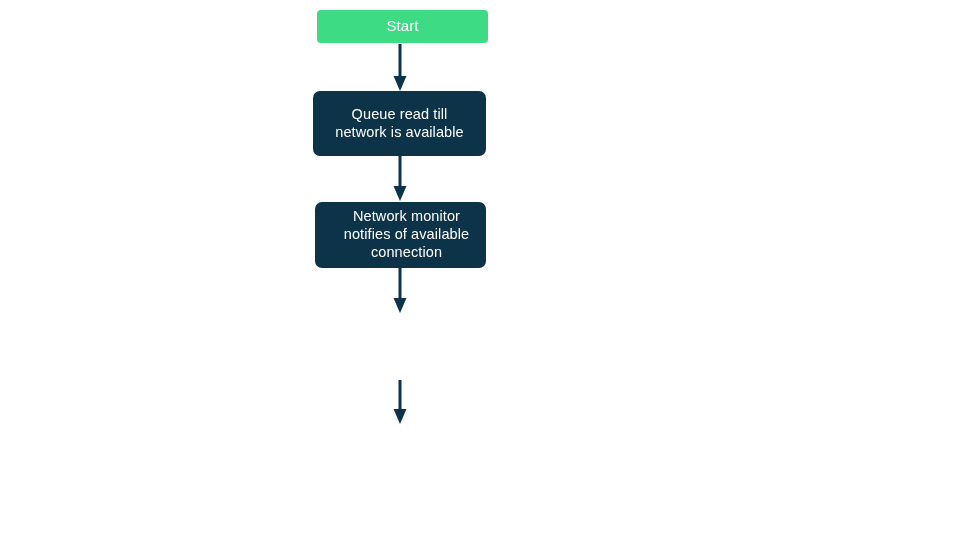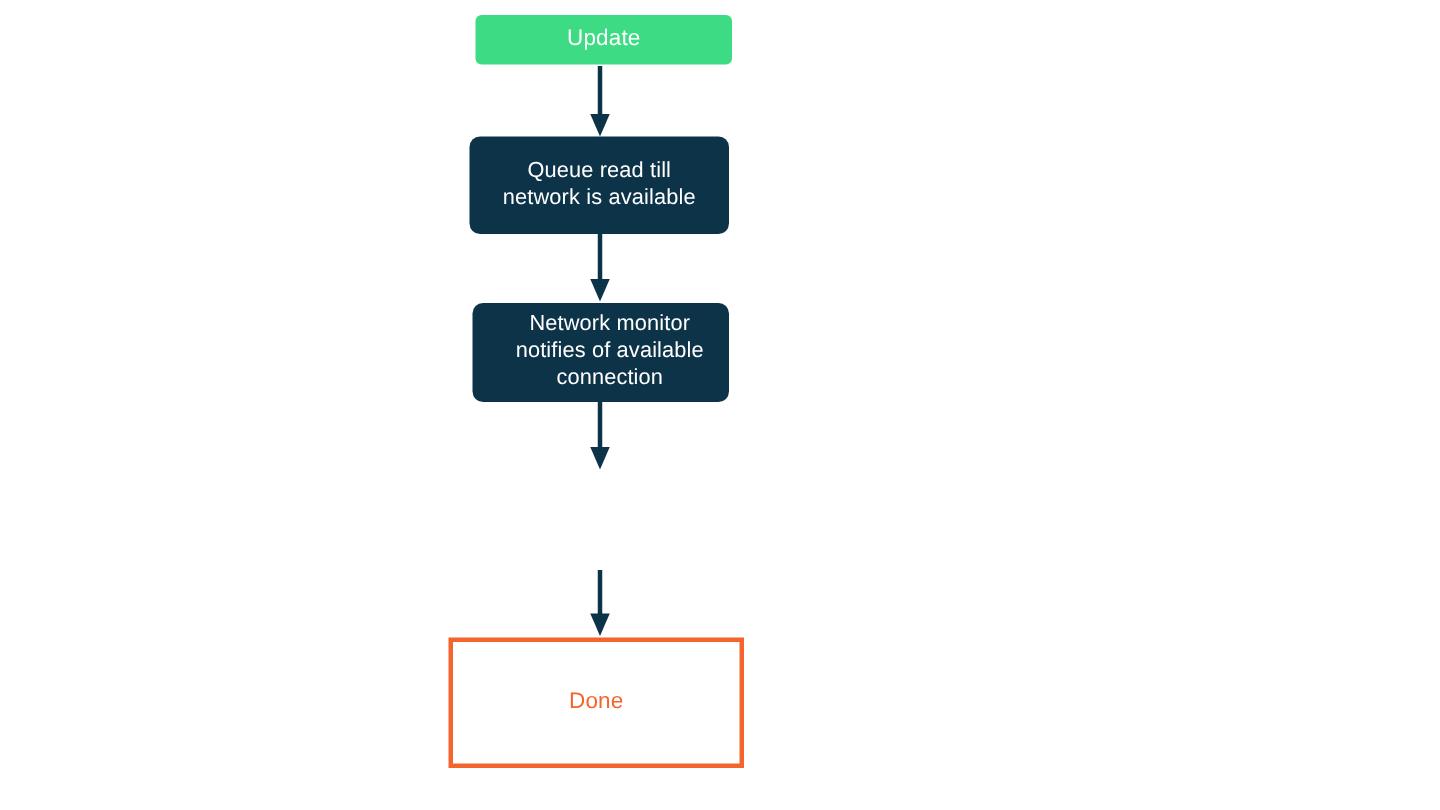--- a/index.html
+++ b/index.html
@@ -94,21 +94,21 @@
     fill: #0d3349;
     stroke: none;
   }
 </style>
 </head>
 <body>
 
 <div id="canvas">
 
   <div class="node start">
-    <span class="node-label">Update</span>
+    <span class="node-label">Start</span>
   </div>
 
   <div class="connector" style="left:390px; top:44px; width:20px; height:48px;">
     <svg width="20" height="48" viewBox="0 0 20 48">
       <line class="edge-line" x1="10" y1="0" x2="10" y2="36"></line>
       <polygon class="edge-head" points="10,47 3.5,32 16.5,32"></polygon>
     </svg>
   </div>
 
   <div class="node process p1">
@@ -137,17 +137,14 @@
   </div>
 
 
   <div class="connector" style="left:390px; top:380px; width:20px; height:45px;">
     <svg width="20" height="45" viewBox="0 0 20 45">
       <line class="edge-line" x1="10" y1="0" x2="10" y2="33"></line>
       <polygon class="edge-head" points="10,44 3.5,29 16.5,29"></polygon>
     </svg>
   </div>
 
-  <div class="node done">
-    <span class="node-label">Done</span>
-  </div>
 
 </div>
 
 </body></html>

